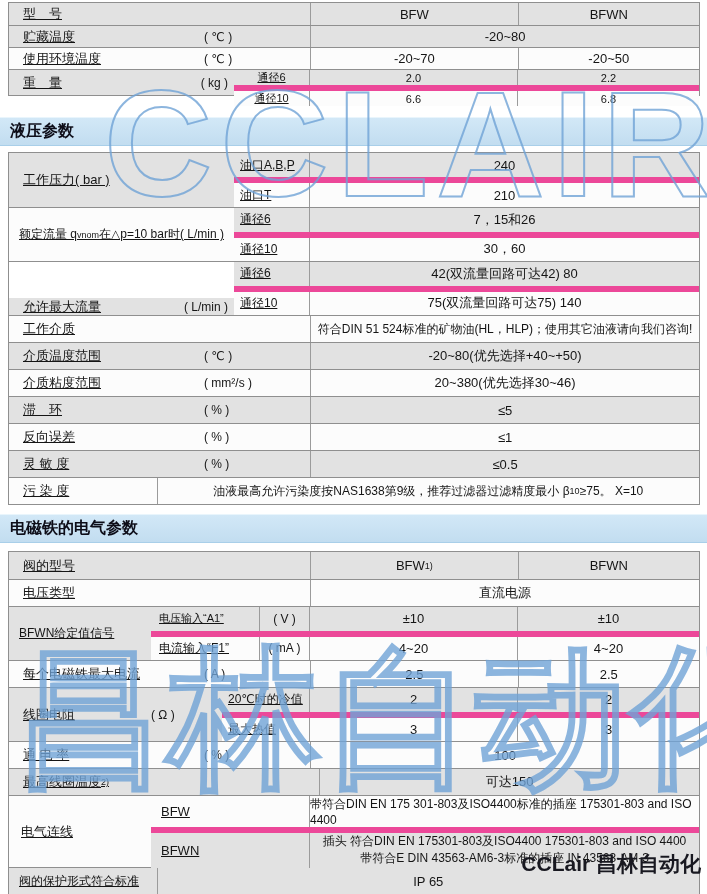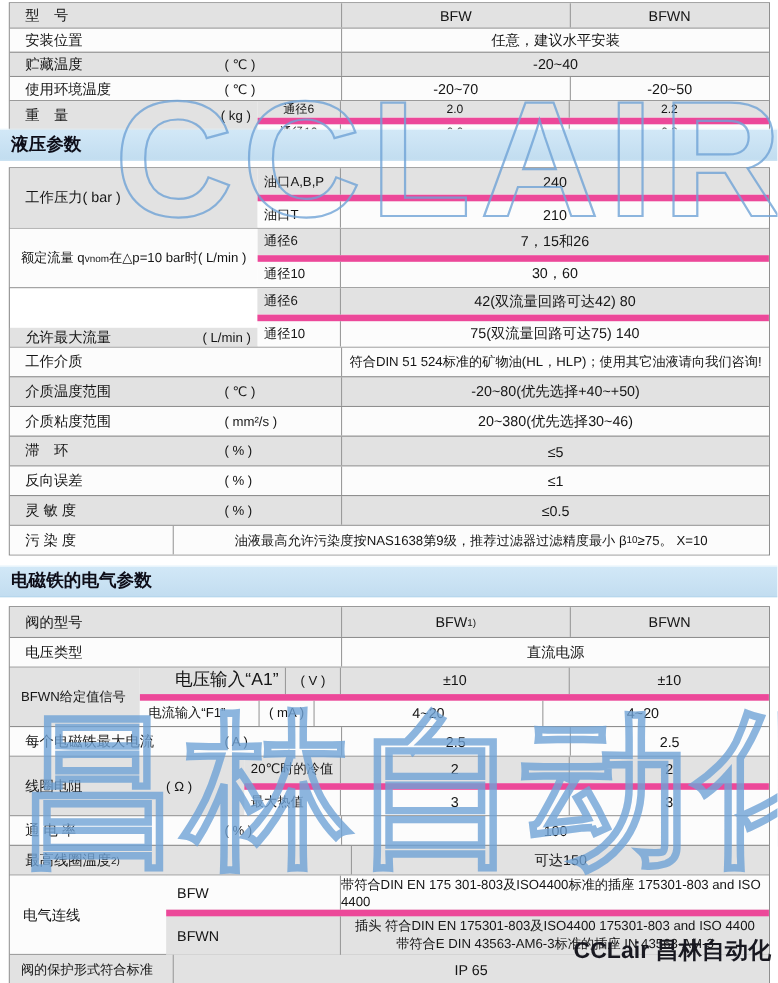--- a/index.html
+++ b/index.html
@@ -9,21 +9,21 @@
        border:1px solid #8f8f8f;background:#fff;}
   .tbl > *{border-top:1px solid #8f8f8f;box-sizing:border-box;}
   .tbl > *:first-child{border-top:none;}
   .r{display:flex;}
   .grp{display:flex;}
   .gbody{flex:1;display:flex;flex-direction:column;}
   .gbody .r{flex:1;}
   .gbody .r + .r{border-top:6px solid #ec4899;}
   .c{box-sizing:border-box;display:flex;align-items:center;justify-content:center;
      font-size:13px;border-left:1px solid #9b9b9b;position:relative;}
-  .r > .c:first-child, .grp > .c:first-child{border-left:none;}
+  .r > .c:first-child, .grp > .c:first-child{border-left:none;text-decoration:underline;}
   .lab{justify-content:flex-start;padding-left:14px;}
   .unit{position:absolute;left:195px;font-size:12px;white-space:nowrap;}
   .unit-r{left:auto;right:6px;}
   .g{background:#e2e2e2;}
   .w{background:#fcfcfc;}
   .small{font-size:12px;}
   .tiny{font-size:11px;}
   sub{font-size:9px;line-height:0;}
   sup{font-size:9px;line-height:0;}
   .band{position:absolute;left:0;width:707px;height:29px;box-sizing:border-box;
@@ -44,30 +44,26 @@
 <body>
 
 <div class="page">
 
   <div class="tbl" style="top:2px;">
     <div class="r g" style="height:22px;">
       <div class="c lab" style="width:302px;">型　号</div>
       <div class="c" style="width:208px;">BFW</div>
       <div class="c" style="width:182px;">BFWN</div>
     </div>
-    <div class="r w" style="height:22px;">
-      <div class="c lab" style="width:302px;">安装位置</div>
-      <div class="c" style="width:390px;">任意，建议水平安装</div>
-    </div>
     <div class="r g" style="height:22px;">
       <div class="c lab" style="width:302px;">
         <span>贮藏温度</span>
         <span class="unit">( ℃ )</span>
       </div>
-      <div class="c" style="width:390px;">-20~40</div>
+      <div class="c" style="width:390px;">-20~80</div>
     </div>
     <div class="r w" style="height:22px;">
       <div class="c lab" style="width:302px;">
         <span>使用环境温度</span>
         <span class="unit">( ℃ )</span>
       </div>
       <div class="c" style="width:208px;">-20~70</div>
       <div class="c" style="width:182px;">-20~50</div>
     </div>
     <div class="grp" style="height:26px;">
@@ -200,21 +196,21 @@
       <div class="c" style="width:182px;">BFWN</div>
     </div>
     <div class="r w" style="height:27px;">
       <div class="c lab" style="width:302px;">电压类型</div>
       <div class="c" style="width:390px;">直流电源</div>
     </div>
     <div class="grp" style="height:54px;">
       <div class="c lab g" style="width:144px;padding-left:10px;font-size:12px;">BFWN给定值信号</div>
       <div class="gbody">
         <div class="r g">
-          <div class="c lab" style="width:108px;padding-left:8px;font-size:16px;margin-left:24px;">电压输入“A1”</div>
+          <div class="c lab" style="width:108px;padding-left:8px;font-size:11px;">电压输入“A1”</div>
           <div class="c small" style="width:50px;">( V )</div>
           <div class="c" style="width:208px;">±10</div>
           <div class="c" style="width:182px;">±10</div>
         </div>
         <div class="r w">
           <div class="c lab" style="width:108px;padding-left:8px;font-size:12px;">电流输入“F1”</div>
           <div class="c small" style="width:50px;">( mA )</div>
           <div class="c" style="width:208px;">4~20</div>
           <div class="c" style="width:182px;">4~20</div>
         </div>

